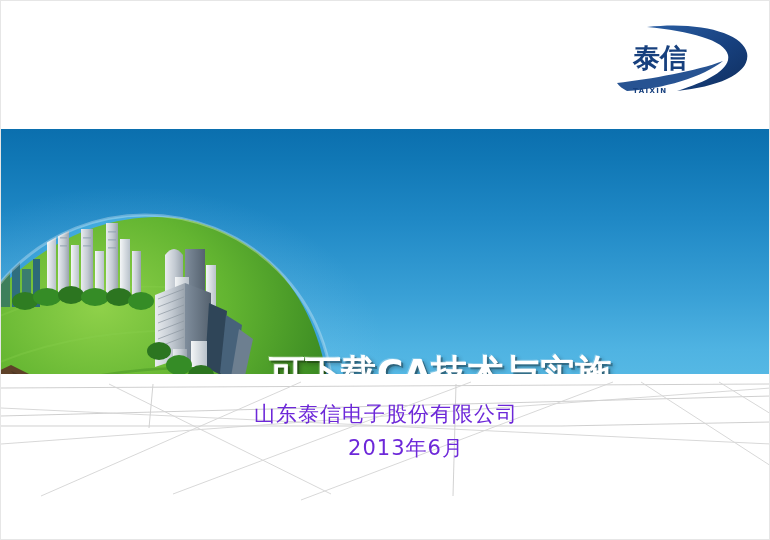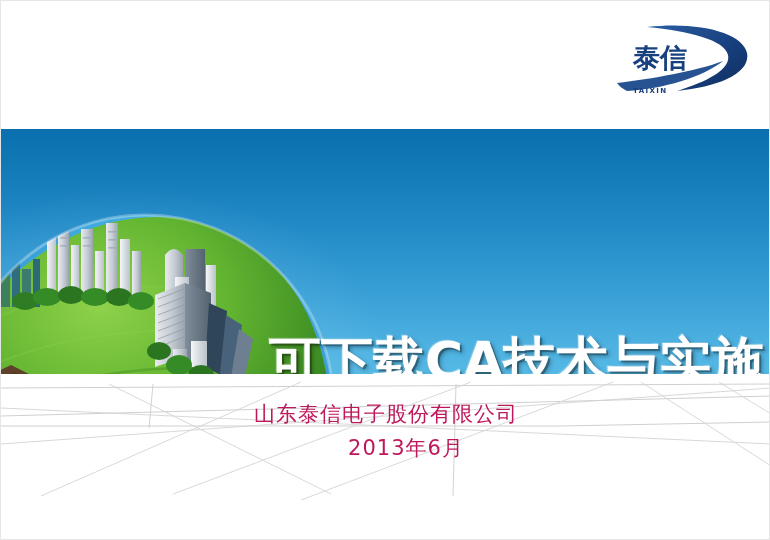--- a/index.html
+++ b/index.html
@@ -79,24 +79,24 @@
     top: 44px;
     width: 340px;
     height: 330px;
   }
   .globe-wrap svg { display: block; }
 
   
   .hero-title {
     position: absolute;
     left: 268px;
-    top: 201px;
+    top: 213px;
     width: 492px;
     color: #ffffff;
-    font-size: 52px;
+    font-size: 36px;
     font-weight: bold;
     letter-spacing: 0px;
     line-height: 62px;
     white-space: nowrap;
     text-shadow:
       2px 2px 0 rgba(0,0,0,0.28),
       3px 3px 4px rgba(0,0,0,0.30),
       -1px -1px 0 rgba(255,255,255,0.25);
     font-family: "DejaVu Sans", "Liberation Sans", sans-serif;
   }
@@ -112,21 +112,21 @@
     overflow: hidden;
   }
   .footer svg { display: block; }
 
   .footer-text {
     position: absolute;
     left: 0;
     top: 396px;
     width: 770px;
     text-align: center;
-    color: #be185d;
+    color: #6d28d9;
     line-height: 34px;
   }
   .footer-line1 {
     font-size: 21px;
     letter-spacing: 1px;
     display: block;
   }
   .footer-line2 {
     font-size: 21px;
     letter-spacing: 1px;

